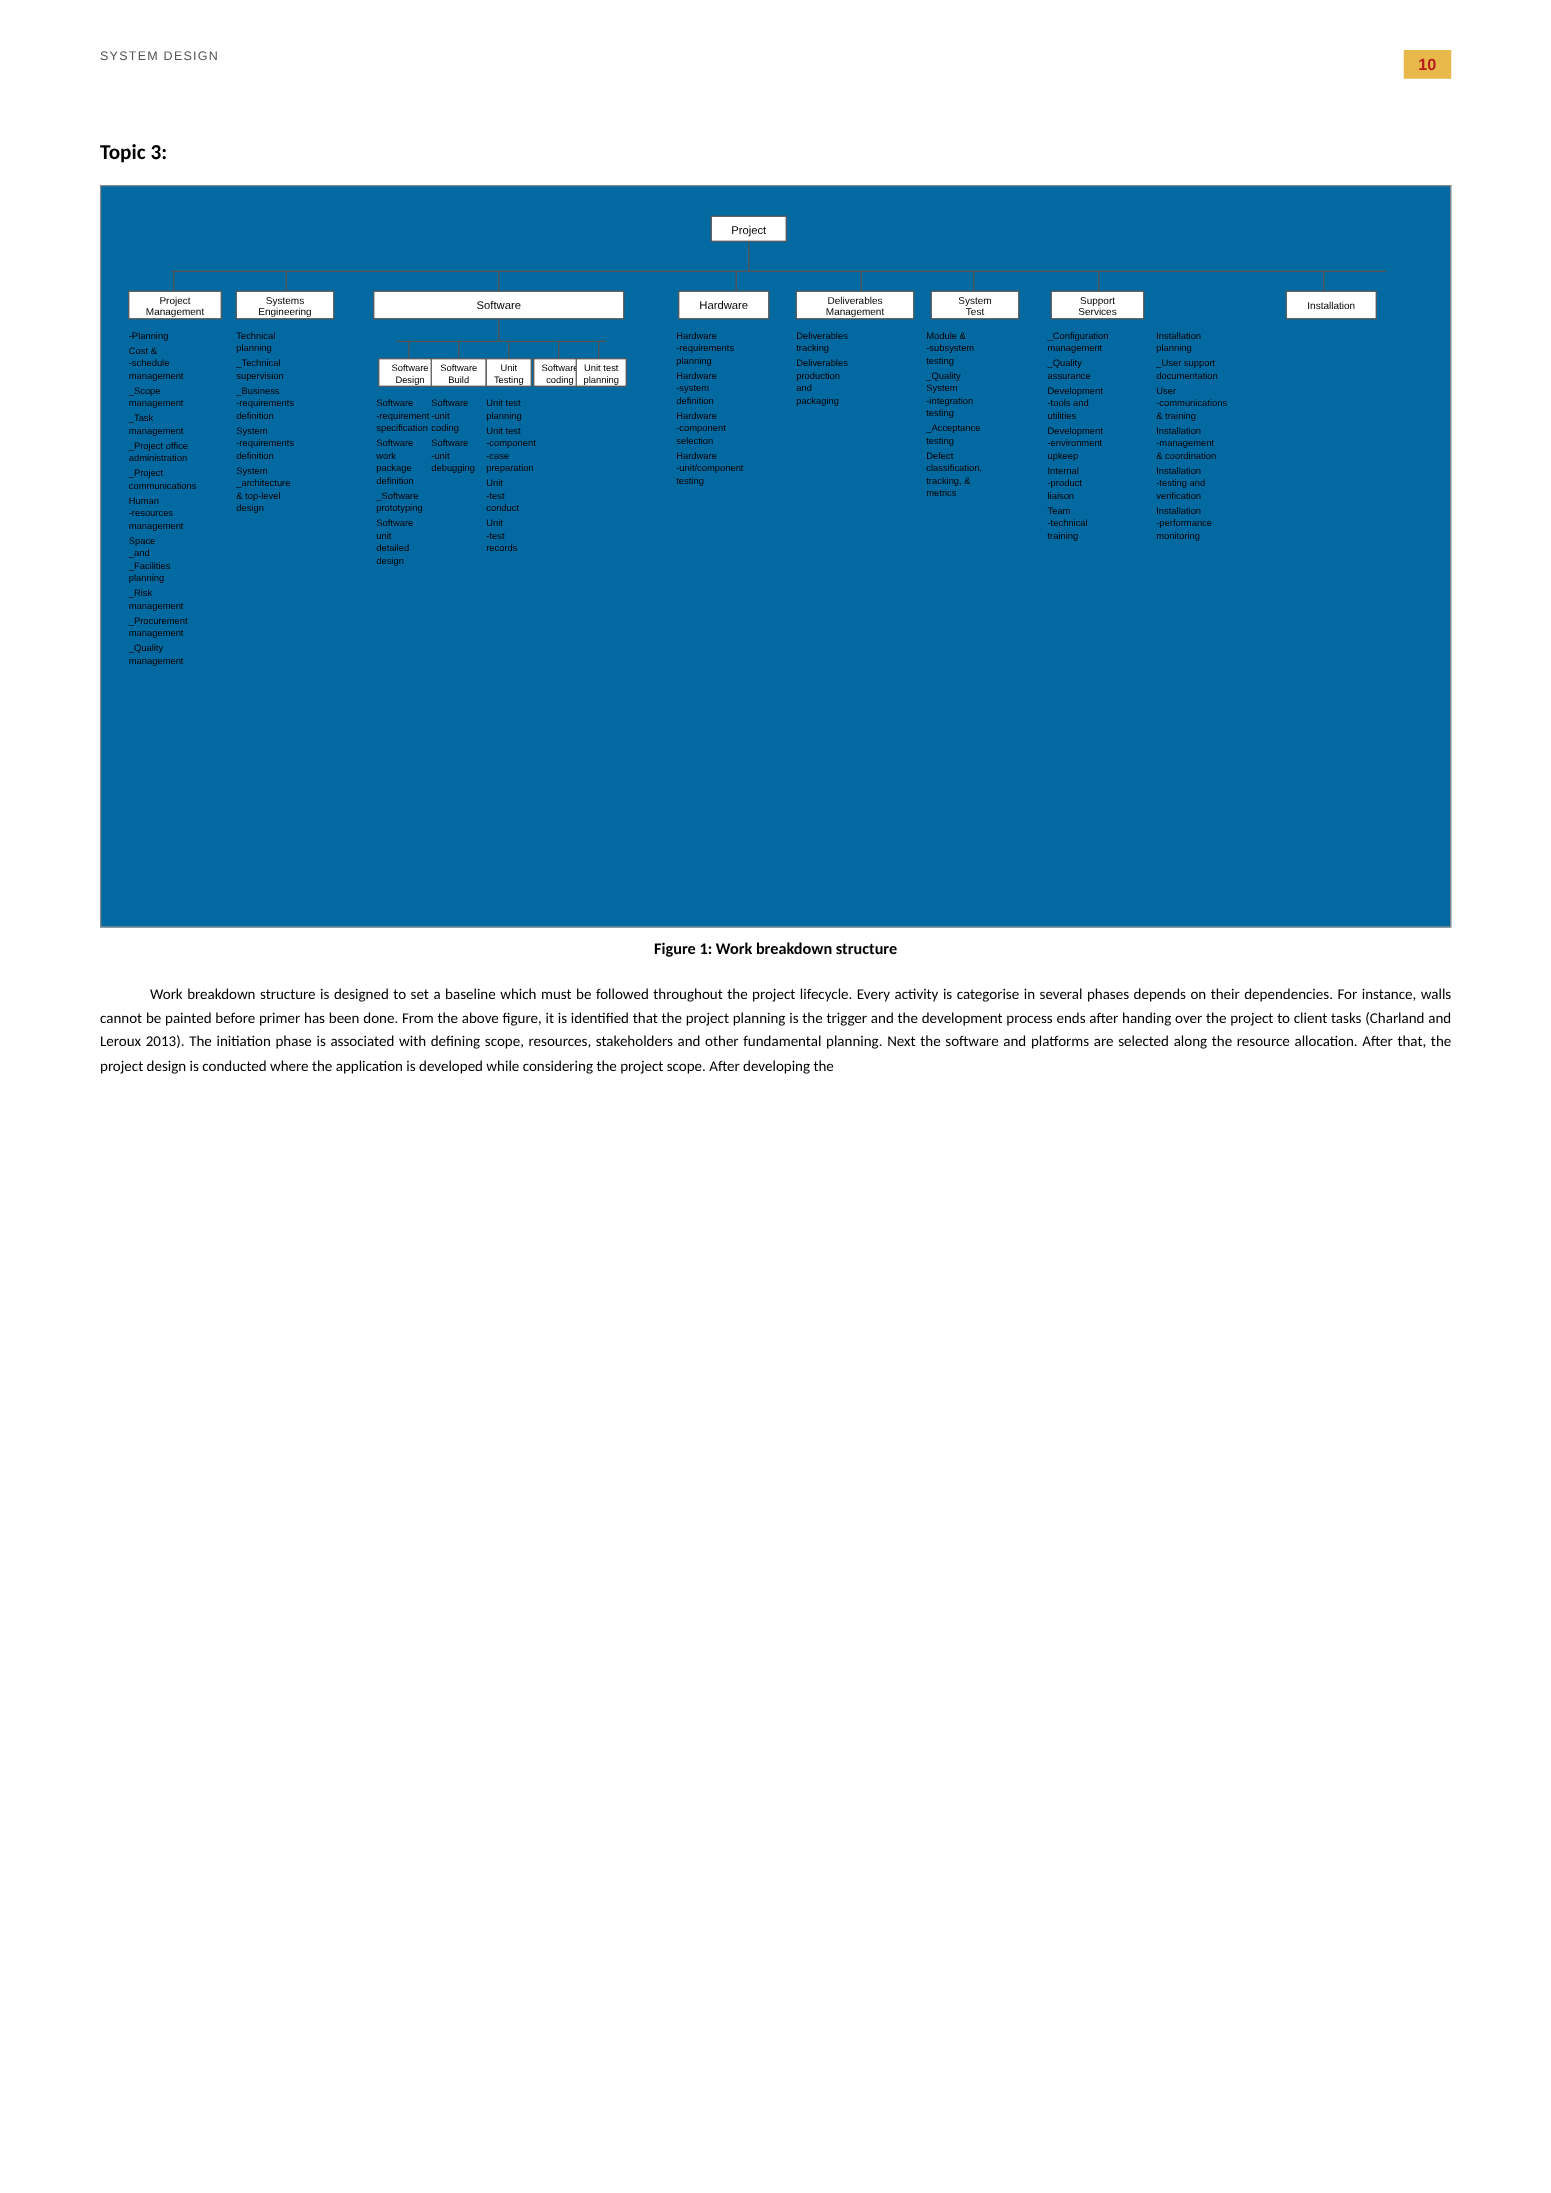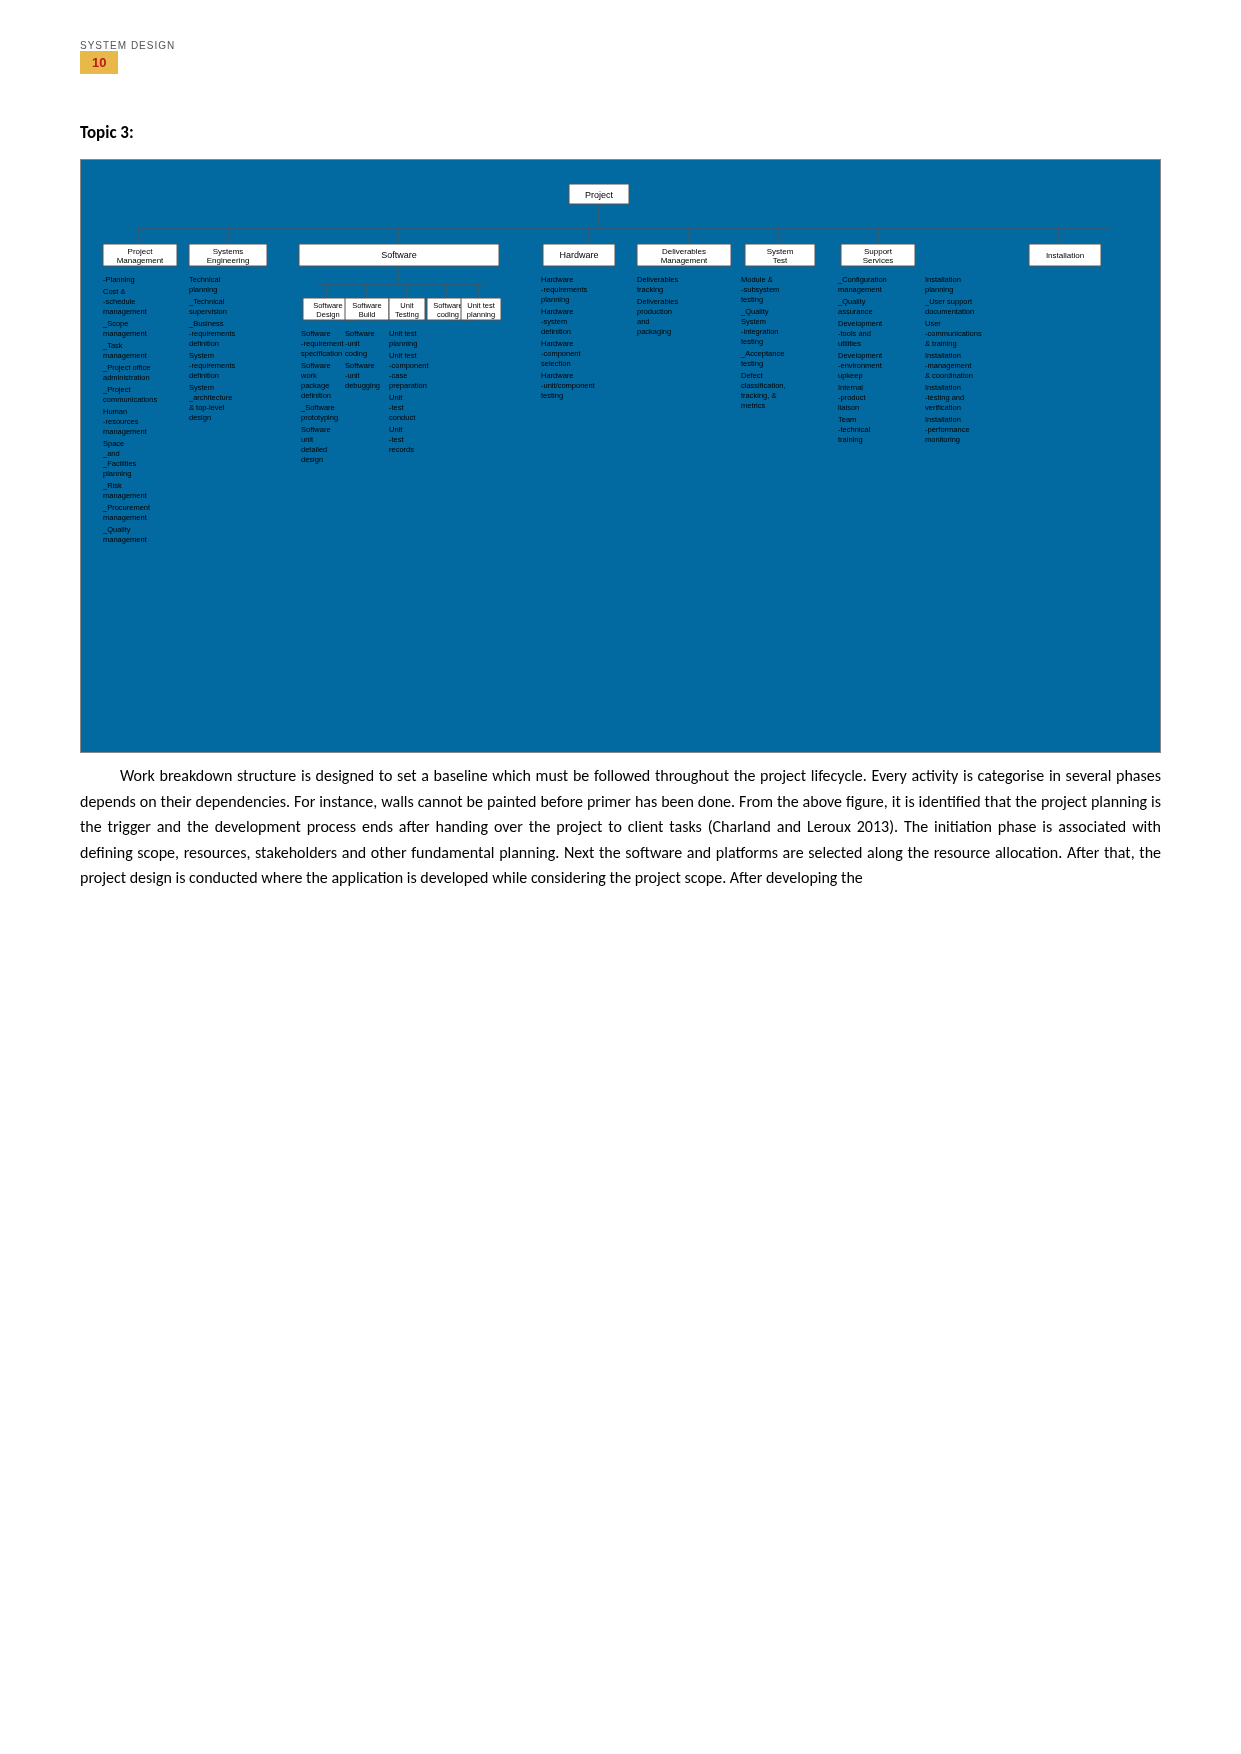--- a/index.html
+++ b/index.html
@@ -17,21 +17,20 @@
       min-height: 1754px;
       background: #fff;
       padding: 40px 80px 60px 80px;
       position: relative;
     }
     .header {
       display: flex;
       justify-content: space-between;
       align-items: flex-start;
       margin-bottom: 48px;
-      flex-direction: column;
     }
     .header-title {
       font-size: 10px;
       font-family: Arial, sans-serif;
       color: #555;
       letter-spacing: 1px;
       text-transform: uppercase;
     }
     .page-number {
       background: #e8b84b;
@@ -67,21 +66,21 @@
       background: #0369a1;
     }
     .figure-caption {
       text-align: center;
       font-size: 13px;
       font-family: 'Calibri', Arial, sans-serif;
       margin-top: 8px;
       margin-bottom: 20px;
     }
     .body-text {
-      font-size: 16px;
+      font-size: 12px;
       font-family: 'Calibri', Arial, sans-serif;
       line-height: 1.6;
       text-align: justify;
       margin-top: 10px;
       text-indent: 40px;
     }
     
     .wbs-svg-container {
       width: 100%;
       overflow: hidden;
@@ -329,15 +328,18 @@
         <text x="836" y="214" font-size="7.5" font-family="Arial">Installation</text>
         <text x="836" y="224" font-size="7.5" font-family="Arial">-testing and</text>
         <text x="836" y="234" font-size="7.5" font-family="Arial">verification</text>
         <text x="836" y="246" font-size="7.5" font-family="Arial">Installation</text>
         <text x="836" y="256" font-size="7.5" font-family="Arial">-performance</text>
         <text x="836" y="266" font-size="7.5" font-family="Arial">monitoring</text>
       </svg>
     </div>
   </div>
 
+  <div class="figure-caption">
+    <strong>Figure 1: Work breakdown structure</strong>
+  </div>
 
   <p class="body-text">Work breakdown structure is designed to set a baseline which must be followed throughout the project lifecycle. Every activity is categorise in several phases depends on their dependencies. For instance, walls cannot be painted before primer has been done. From the above figure, it is identified that the project planning is the trigger and the development process ends after handing over the project to client tasks (Charland and Leroux 2013). The initiation phase is associated with defining scope, resources, stakeholders and other fundamental planning. Next the software and platforms are selected along the resource allocation. After that, the project design is conducted where the application is developed while considering the project scope. After developing the</p>
 </div>
 
 </body></html>

